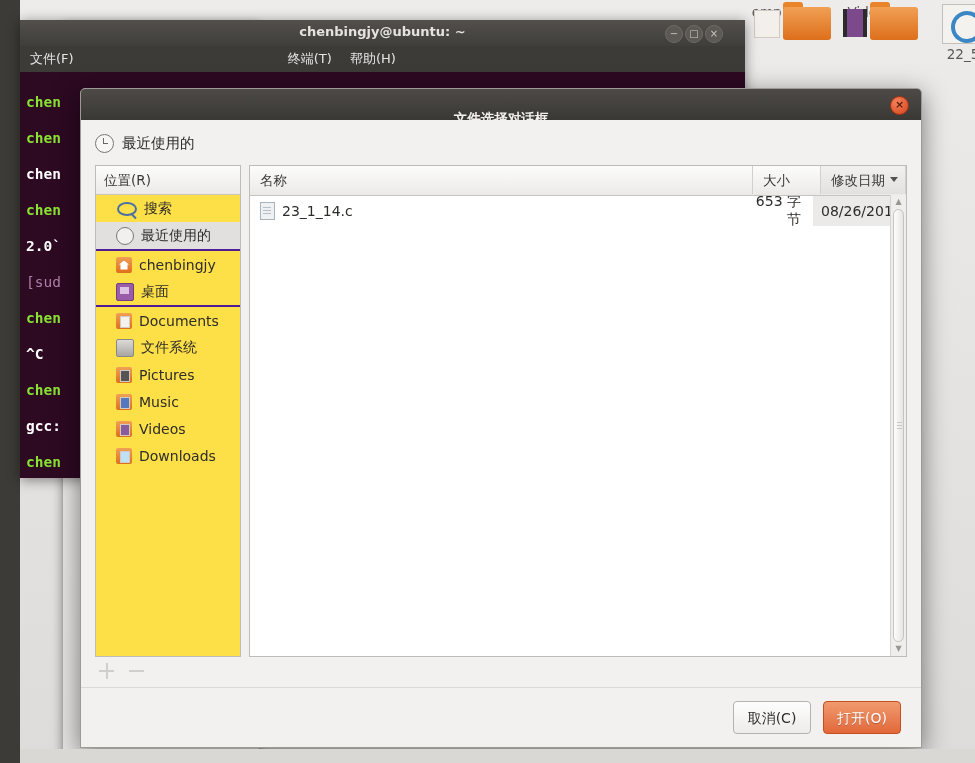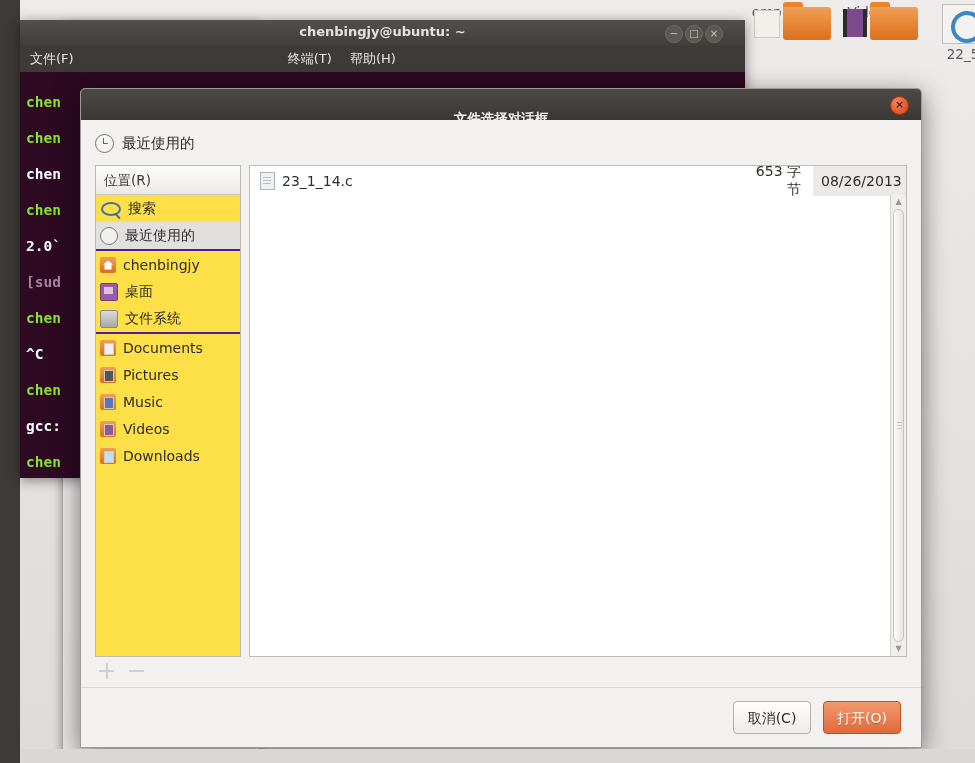--- a/index.html
+++ b/index.html
@@ -47,21 +47,21 @@
   #term-title{position:absolute;left:0;right:0;top:4px;text-align:center;color:#e6e3df;font-size:13px;font-weight:bold;}
   .tbtn{position:absolute;top:5px;width:16px;height:16px;border-radius:50%;
      background:#5c5955;border:1px solid #6e6b67;color:#cac7c3;font-size:10px;line-height:15px;text-align:center;}
   #term-min{right:62px;}#term-max{right:42px;}#term-close{right:22px;}
   #term-menubar{height:26px;background:#3d3b38;color:#e5e5e5;font-size:13px;padding:4px 8px 0 10px;box-sizing:border-box;}
   #term-menubar span{margin-right:14px;display:inline-block;}
   #term-screen{height:406px;background:#2d0922;padding:3px 6px;box-sizing:border-box;overflow:hidden;
      font-family:"DejaVu Sans Mono","Liberation Mono",monospace;font-size:14.5px;line-height:18px;white-space:pre;}
   .tl{color:#ffffff;}
   .tl .p{color:#8ae234;font-weight:bold;}
-  .tl .m{color:#ad7fa8;font-weight:bold;}
+  .tl .m{color:#ad7fa8;font-weight:normal;}
   .tl .w{color:#ffffff;font-weight:bold;}
 
   
   #dialog{position:absolute;left:80px;top:88px;width:840px;height:658px;
      background:#f2f1ef;border:1px solid #9d9994;border-radius:5px 5px 0 0;
      box-shadow:0 6px 26px rgba(0,0,0,.5);}
   #dlg-titlebar{height:31px;border-radius:4px 4px 0 0;position:relative;
      background:linear-gradient(180deg,#4d4a46,#3a3835);}
   #dlg-title{position:absolute;left:0;right:0;top:21px;text-align:center;color:#f2efeb;font-size:13.5px;font-weight:bold;}
   #dlg-close{position:absolute;right:12px;top:7px;width:17px;height:17px;border-radius:50%;
@@ -73,21 +73,21 @@
   #path-row{display:flex;align-items:center;gap:8px;padding:14px 0 12px 14px;}
   #recent-icon{width:17px;height:17px;border-radius:50%;border:1.6px solid #7b7874;background:#f7f6f4;position:relative;}
   #recent-icon::after{content:"";position:absolute;left:7px;top:3px;width:1.4px;height:6px;background:#6b6864;}
   #recent-icon::before{content:"";position:absolute;left:7px;top:8px;width:5px;height:1.4px;background:#6b6864;}
   #path-label{font-size:14.5px;color:#2e2c2a;}
 
   #panes{display:flex;margin:0 14px;height:492px;}
   #places{width:146px;background:#fde047;border:1px solid #bfbcb8;box-sizing:border-box;display:flex;flex-direction:column;}
   .col-head{height:29px;background:linear-gradient(180deg,#fcfcfc,#eceae8);border-bottom:1px solid #c7c4c0;
      font-size:13.5px;color:#3b3936;padding:6px 0 0 8px;box-sizing:border-box;}
-  .place{height:27px;display:flex;align-items:center;gap:7px;padding-left:4px;font-size:14px;color:#2e2c2a;}
+  .place{height:27px;display:flex;align-items:center;gap:7px;padding-left:20px;font-size:14px;color:#2e2c2a;}
   .place.active{background:#e2e0de;}
   .place.sep-top{border-top:2px solid #4c1d95;}
   .place .ic{width:16px;height:16px;flex:0 0 16px;position:relative;}
   .ic.search{border:2px solid #4a6fa5;border-radius:50%;width:10px;height:10px;margin-left:1px;}
   .ic.search::after{content:"";position:absolute;right:-2px;bottom:-3px;width:7px;height:2px;background:#4a6fa5;transform:rotate(45deg);}
   .ic.clock{border:1.6px solid #7b7874;border-radius:50%;background:#f2f0ee;}
   .ic.home{background:linear-gradient(180deg,#f0a055,#dd6f1b);border-radius:2px;}
   .ic.home::after{content:"";position:absolute;left:3px;top:4px;width:10px;height:9px;background:#fff;
      clip-path:polygon(50% 0,100% 45%,85% 45%,85% 100%,15% 100%,15% 45%,0 45%);}
   .ic.desktop{background:#9a5ba8;border:1px solid #6f3f7c;border-radius:2px;}
@@ -243,48 +243,56 @@
           <span>最近使用的</span>
         </div>
         <div class="place sep-top">
           <span class="ic home"></span>
           <span>chenbingjy</span>
         </div>
         <div class="place">
           <span class="ic desktop"></span>
           <span>桌面</span>
         </div>
-        <div class="place">
-          <span class="ic disk"></span>
-          <span>文件系统</span>
-        </div>
         <div class="place sep-top">
           <span class="ic fld"></span>
           <span>Documents</span>
         </div>
         <div class="place">
+          <span class="ic disk"></span>
+          <span>文件系统</span>
+        </div>
+        <div class="place">
           <span class="ic fld pics"></span>
           <span>Pictures</span>
         </div>
         <div class="place">
           <span class="ic fld music"></span>
           <span>Music</span>
         </div>
         <div class="place">
           <span class="ic fld vids"></span>
           <span>Videos</span>
         </div>
         <div class="place">
           <span class="ic fld dl"></span>
           <span>Downloads</span>
         </div>
         <div id="places-spacer"></div>
       </div>
 
       <div id="filelist">
+        <div id="fl-head">
+          <div class="h" id="h-name">名称</div>
+          <div class="h" id="h-size">大小</div>
+          <div class="h" id="h-date">
+            <span>修改日期</span>
+            <span class="arrow"></span>
+          </div>
+        </div>
 
         <div id="fl-rows">
           <div class="frow">
             <span class="c c-name">
               <span class="doc-ic"></span>
               <span>23_1_14.c</span>
             </span>
             <span class="c c-size">653 字节</span>
             <span class="c-date">08/26/2013</span>
           </div>

